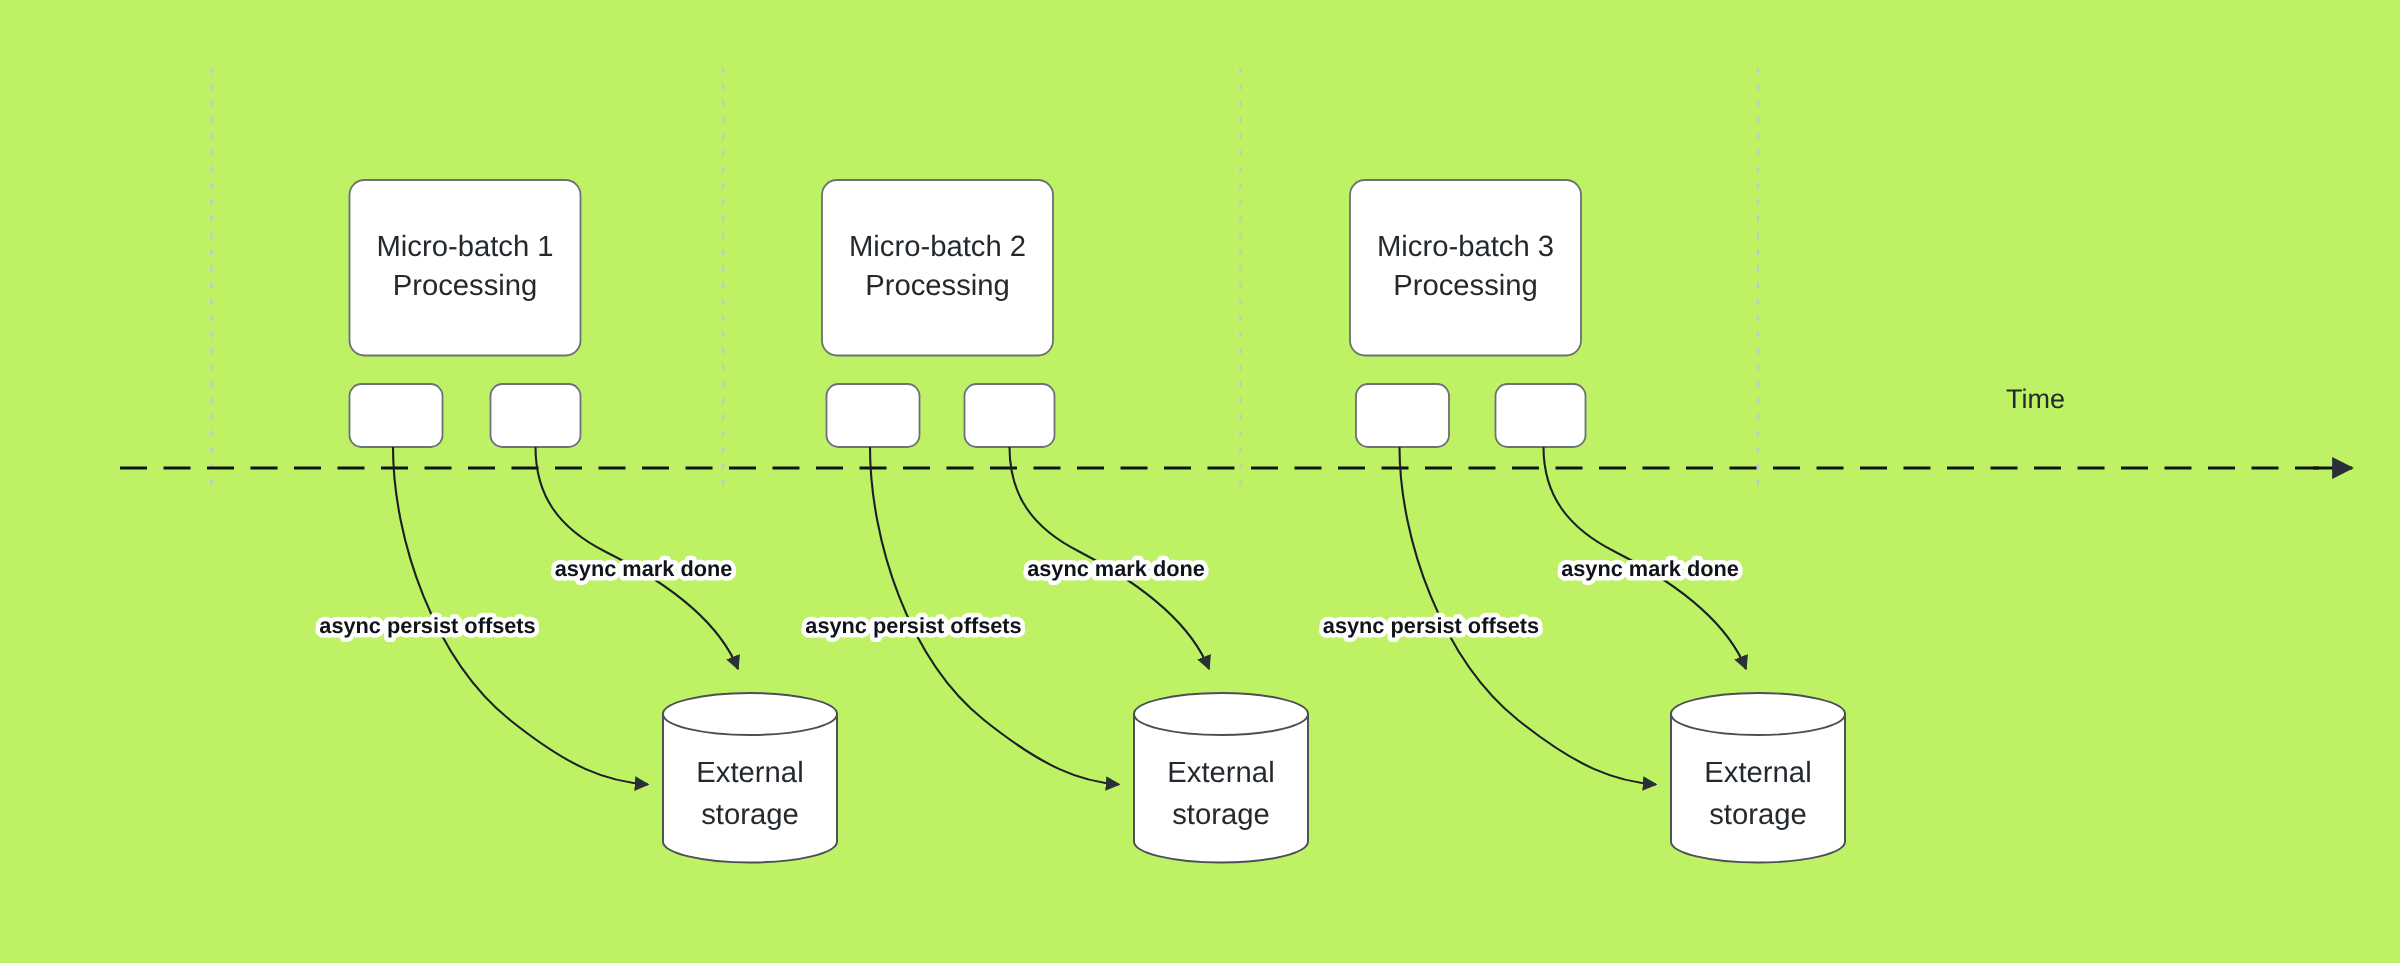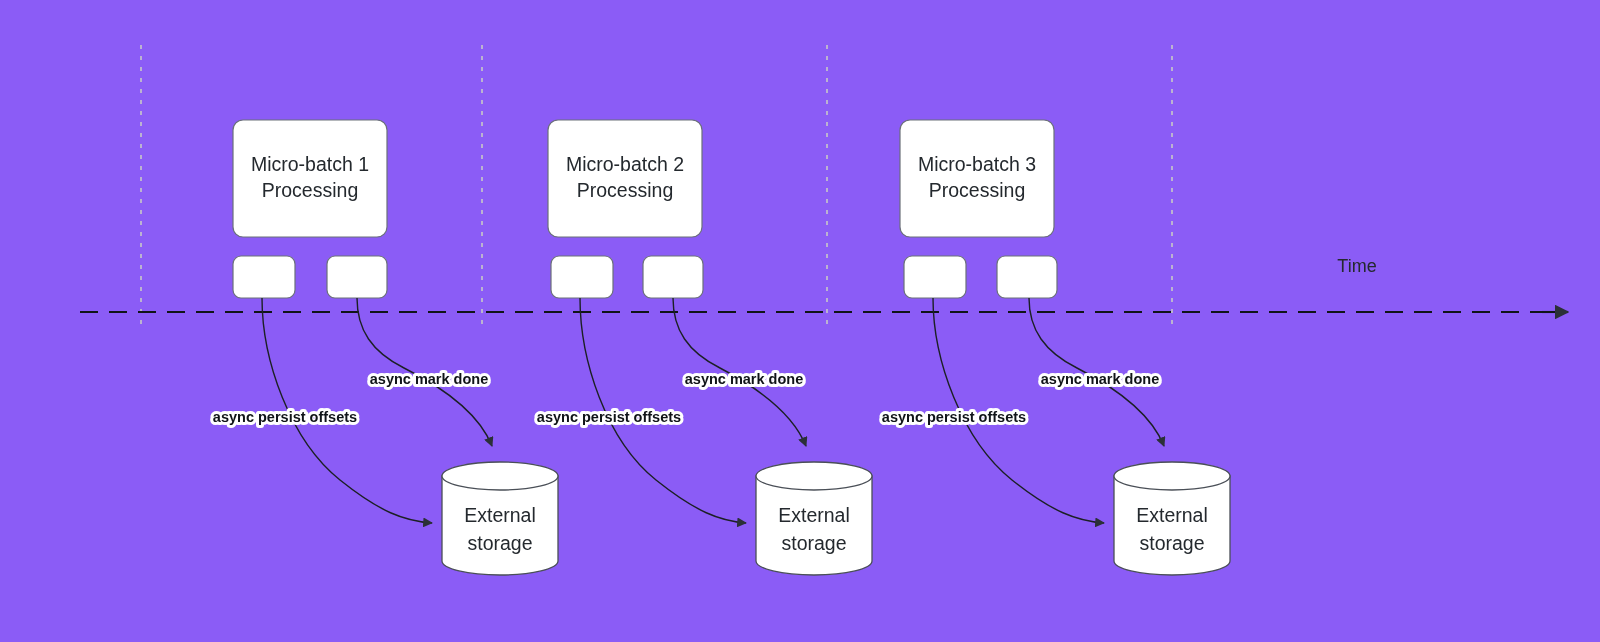--- a/index.html
+++ b/index.html
@@ -8,21 +8,21 @@
     padding: 0;
     background: #ffffff;
   }
   body {
     font-family: "Liberation Sans", sans-serif;
   }
   #canvas-wrap {
     position: relative;
     width: 1600px;
     height: 642px;
-    background: #8b5cf6;
+    background: #bef264;
     overflow: hidden;
   }
   svg.diagram {
     position: absolute;
     left: 0;
     top: 0;
     width: 1600px;
     height: 642px;
     display: block;
   }

